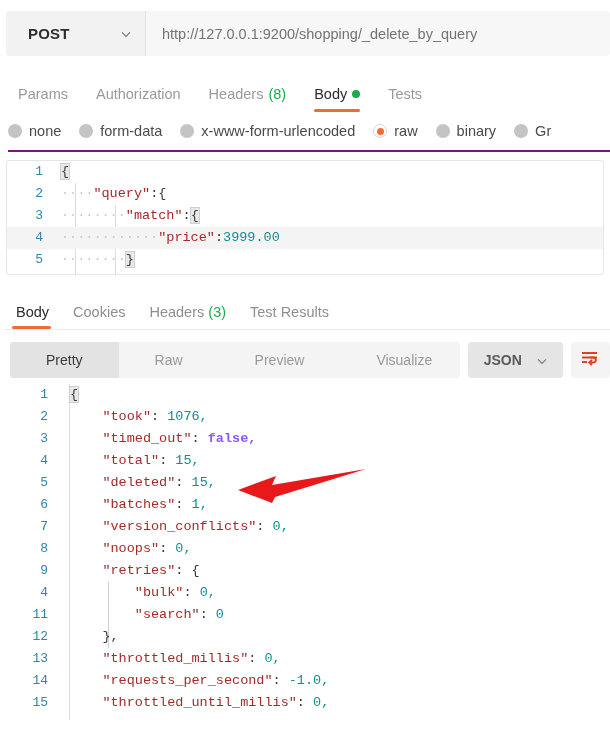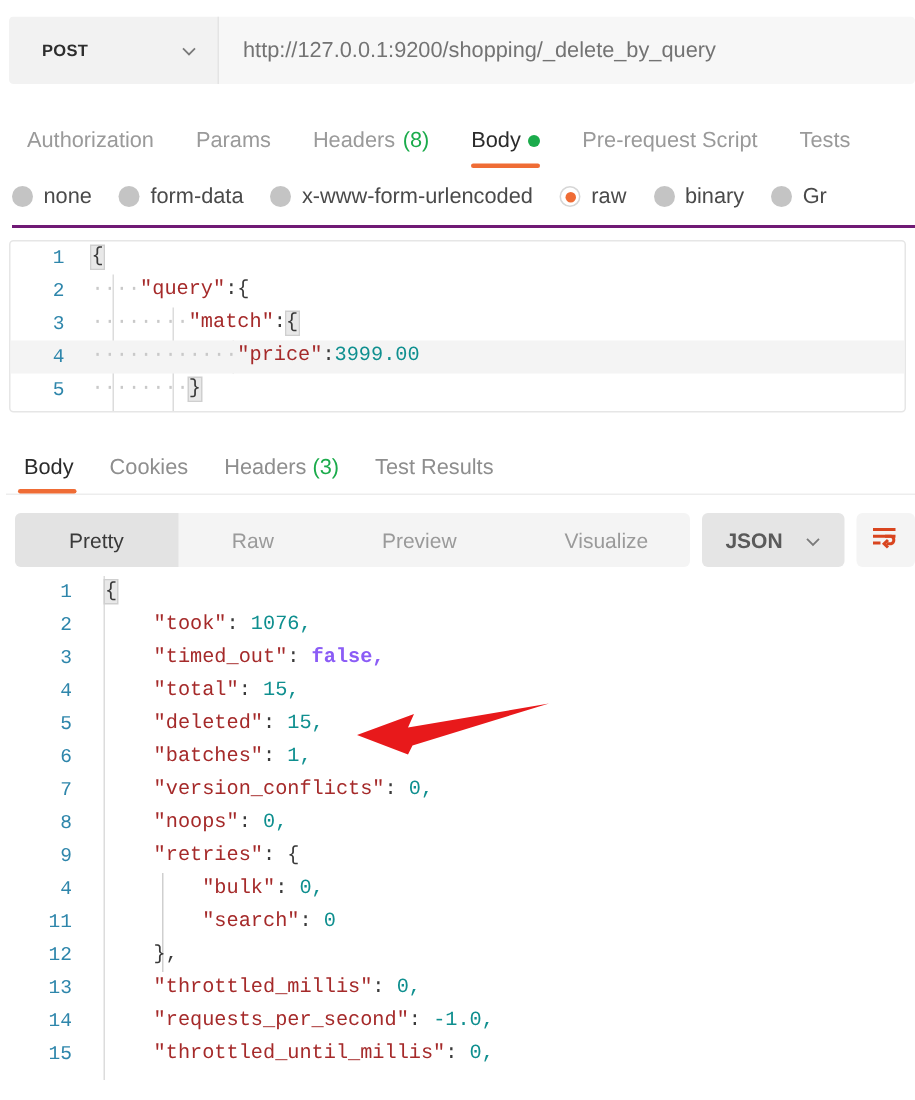--- a/index.html
+++ b/index.html
@@ -31,21 +31,21 @@
     background: #f2f2f2;
     display: flex;
     align-items: center;
     justify-content: space-between;
     padding: 0 14px 0 22px;
     box-sizing: border-box;
     border-right: 1px solid #e4e4e4;
     cursor: pointer;
   }
   .method-label {
-    font-size: 11px;
+    font-size: 15px;
     font-weight: bold;
     color: #2e2e2e;
     letter-spacing: .2px;
   }
   .chev {
     width: 11px;
     height: 11px;
     display: block;
   }
   .chev svg { display:block; }
@@ -317,35 +317,32 @@
         </svg>
     </span>
   </div>
   <div class="url-input">
     <span>http://127.0.0.1:9200/shopping/_delete_by_query</span>
   </div>
 </div>
 
 <div class="req-tabs">
   <div class="req-tab">
+    <span>Params</span>
+  </div>
+  <div class="req-tab">
     <span>Authorization</span>
-  </div>
-  <div class="req-tab">
-    <span>Params</span>
   </div>
   <div class="req-tab">
     <span>Headers</span>
     <span class="badge-count">(8)</span>
   </div>
   <div class="req-tab active">
     <span>Body</span>
     <span class="dot-green"></span>
-  </div>
-  <div class="req-tab">
-    <span>Pre-request Script</span>
   </div>
   <div class="req-tab">
     <span>Tests</span>
   </div>
 </div>
 
 <div class="radio-row">
   <div class="radio-item">
     <span class="radio-mark"></span>
     <span>none</span>

